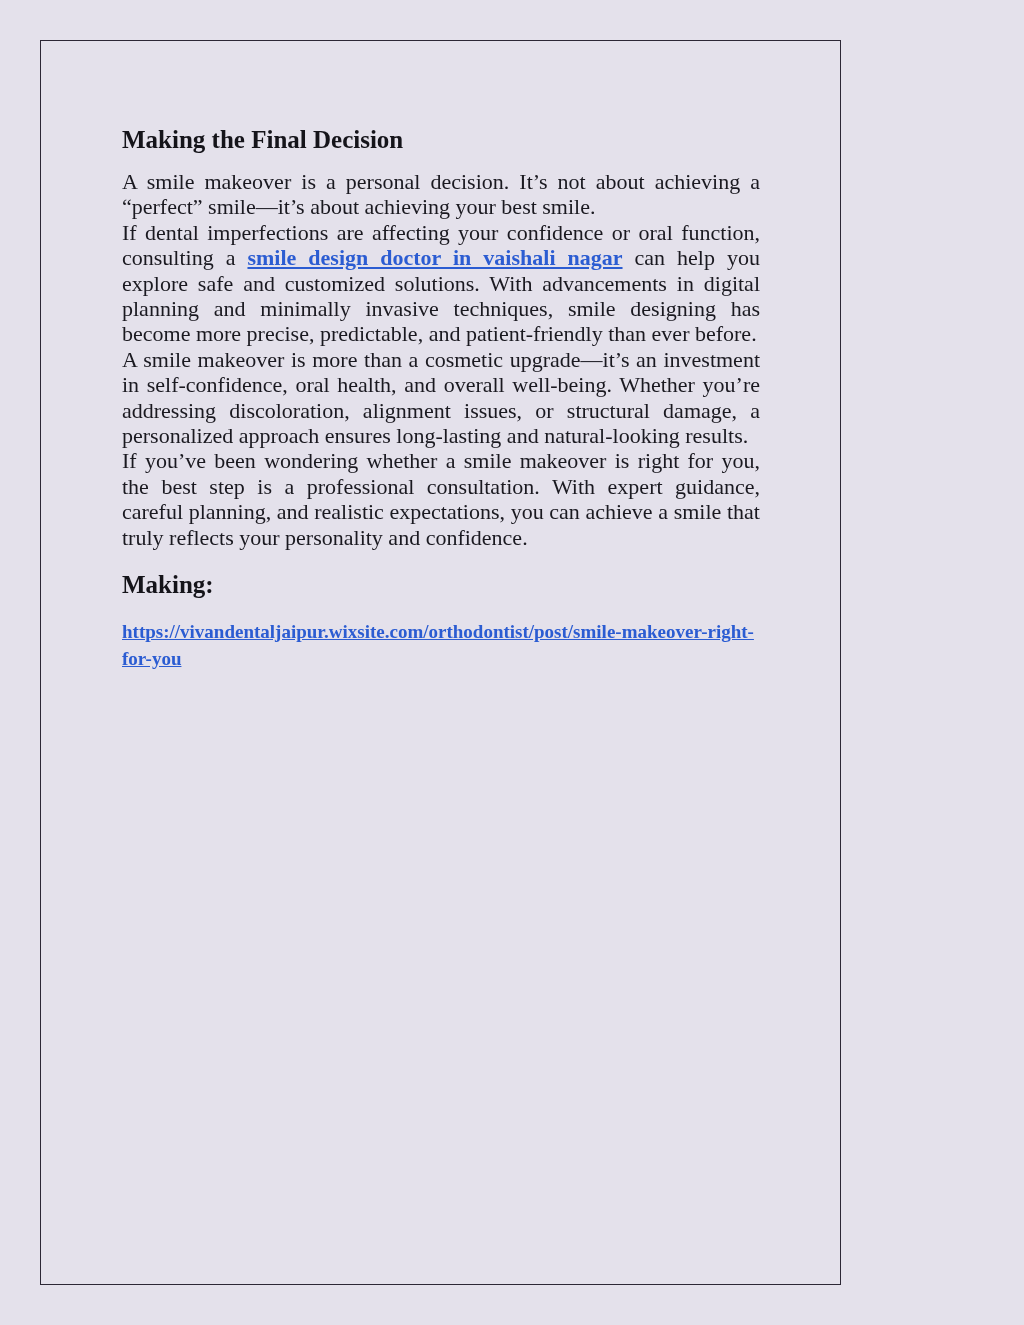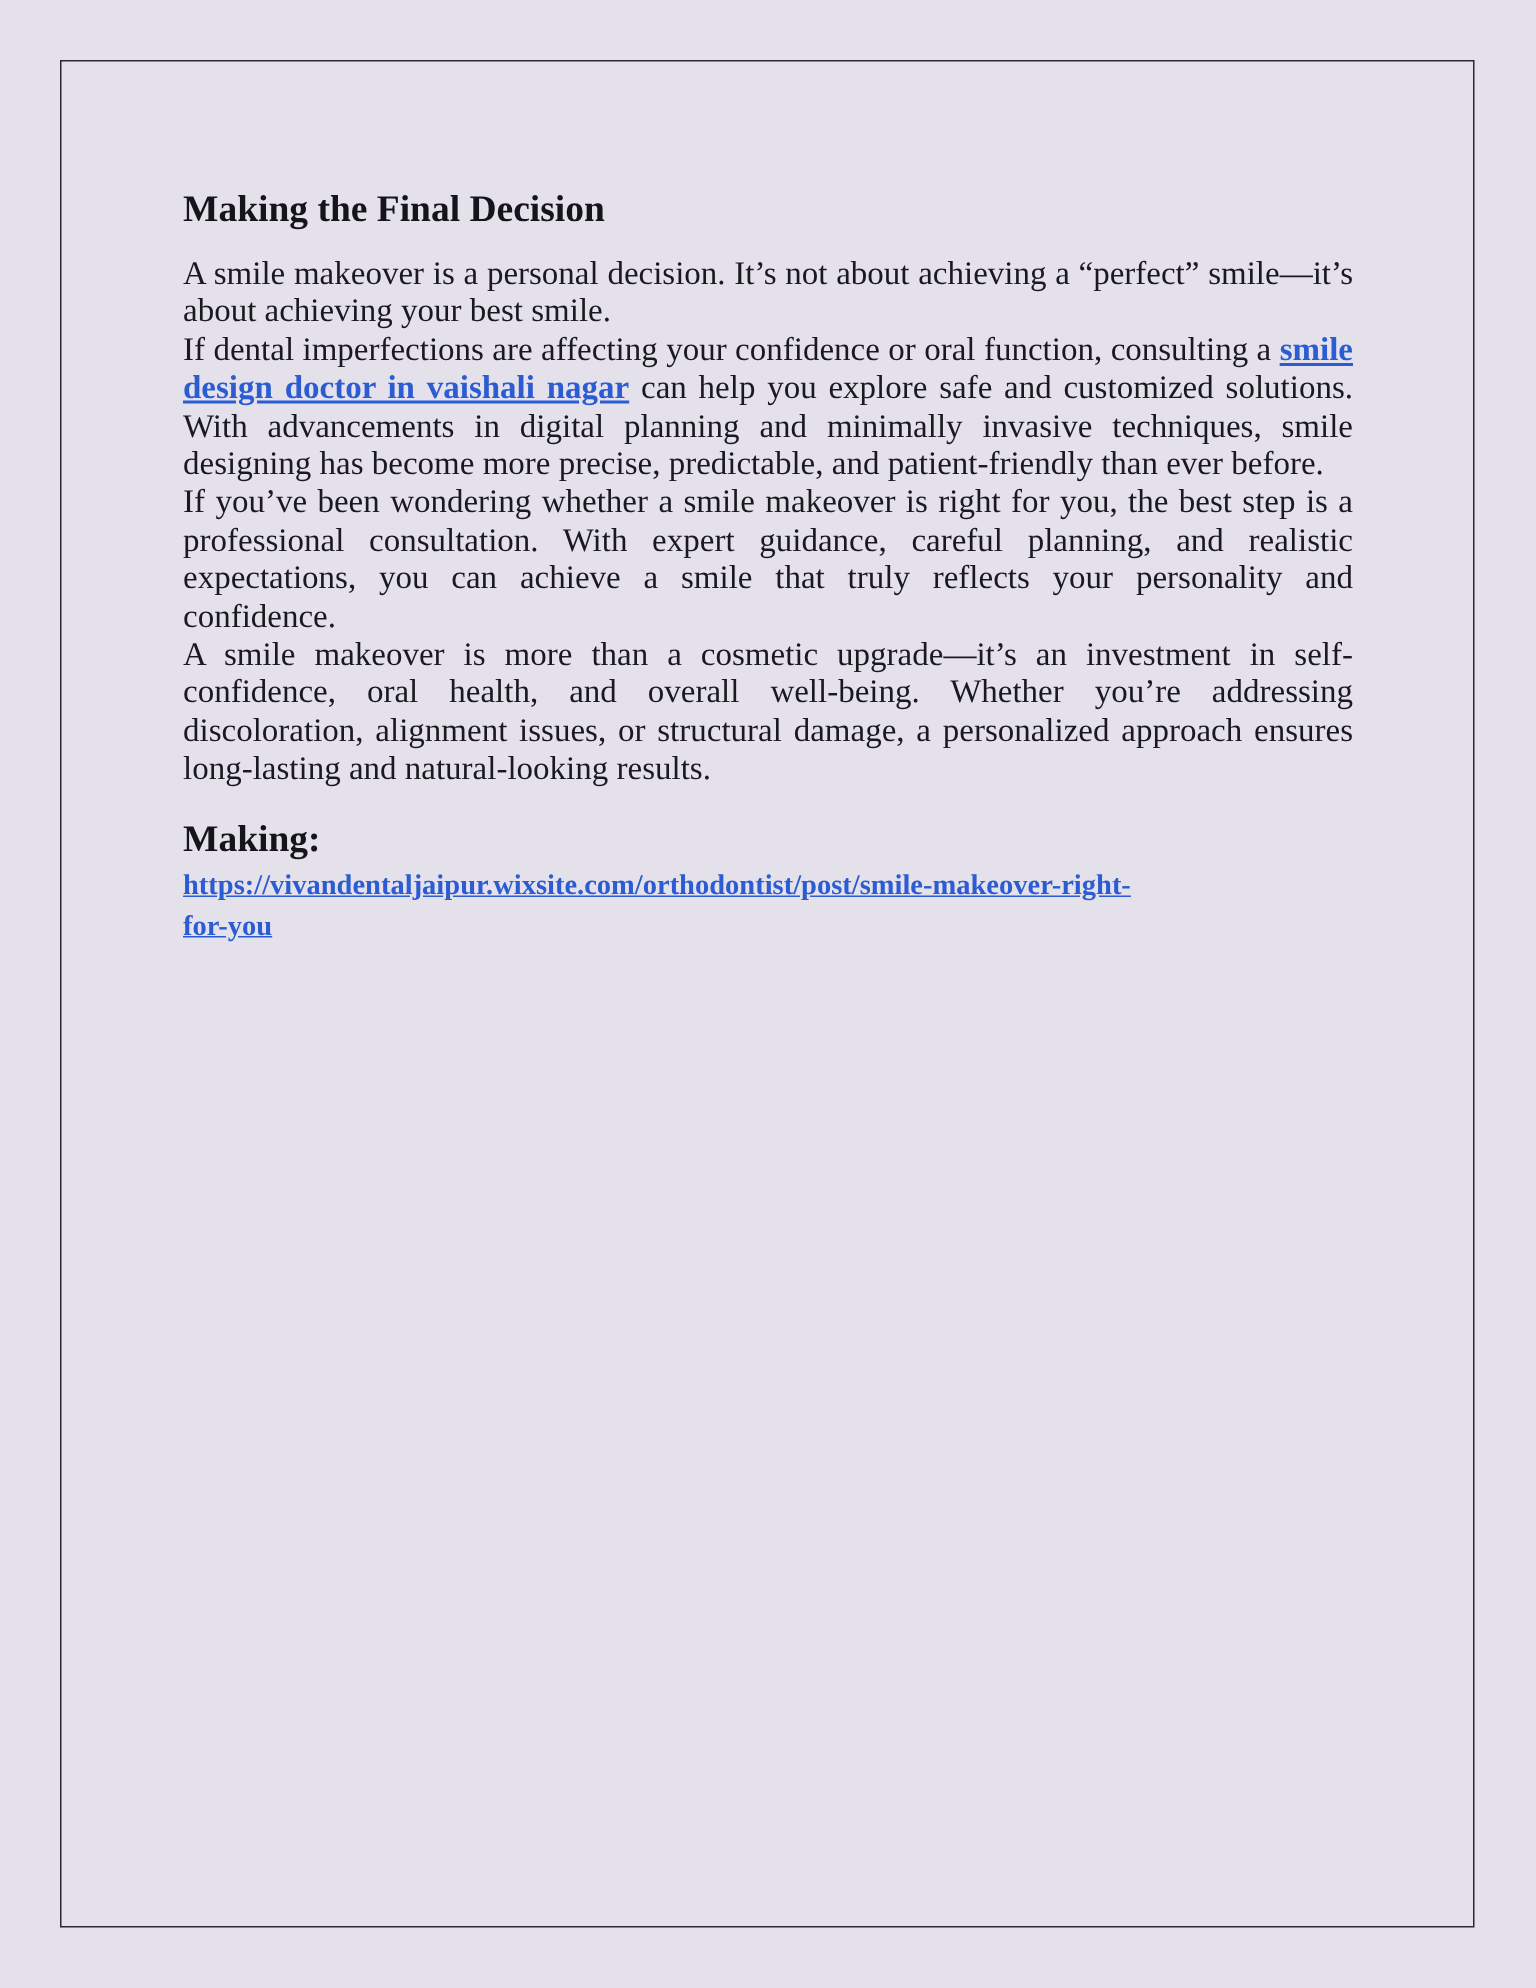--- a/index.html
+++ b/index.html
@@ -10,21 +10,21 @@
     width: 1024px;
     height: 1325px;
     background: #e4e1eb;
     position: relative;
     font-family: "Liberation Serif", "DejaVu Serif", serif;
   }
   .frame {
     position: absolute;
     left: 40px;
     top: 40px;
-    width: 943px;
+    width: 801px;
     height: 1245px;
     border: 1px solid #2c2735;
     box-sizing: border-box;
   }
   .content {
     padding: 84px 80px 0 81px;
     color: #1a1920;
   }
   h1 {
     font-family: "Liberation Serif", "DejaVu Serif", serif;
@@ -48,21 +48,21 @@
     color: #1a1920;
   }
   a.inline-link {
     color: #2b5cd2;
     font-weight: bold;
     text-decoration: underline;
     cursor: pointer;
   }
   a.source-link {
     display: block;
-    margin-top: 2px;
+    margin-top: 18px;
     color: #2b5cd2;
     font-weight: bold;
     font-size: 19px;
     line-height: 27px;
     text-decoration: underline;
     cursor: pointer;
   }
   a.source-link .url-line {
     display: block;
   }
@@ -73,23 +73,23 @@
 <div class="frame">
   <div class="content">
 
     <h1>Making the Final Decision</h1>
 
     <p class="body">A smile makeover is a personal decision. It’s not about achieving a “perfect” smile—it’s about achieving your best smile.</p>
 
     <p class="body"><span>If dental imperfections are affecting your confidence or oral function, consulting a </span><a class="inline-link">smile design doctor in vaishali nagar</a><span> can help you explore safe and customized solutions. With advancements in digital planning and minimally invasive techniques, smile designing has become more precise, predictable, and patient-friendly than ever before.</span></p>
 
 
+    <p class="body">A smile makeover is more than a cosmetic upgrade—it’s an investment in self-confidence, oral health, and overall well-being. Whether you’re addressing discoloration, alignment issues, or structural damage, a personalized approach ensures long-lasting and natural-looking results.</p>
+
     <p class="body">If you’ve been wondering whether a smile makeover is right for you, the best step is a professional consultation. With expert guidance, careful planning, and realistic expectations, you can achieve a smile that truly reflects your personality and confidence.</p>
-
-    <p class="body">A smile makeover is more than a cosmetic upgrade—it’s an investment in self-confidence, oral health, and overall well-being. Whether you’re addressing discoloration, alignment issues, or structural damage, a personalized approach ensures long-lasting and natural-looking results.</p>
 
     <h1 class="h-source">Making:</h1>
 
     <a class="source-link">
         <span class="url-line">https://vivandentaljaipur.wixsite.com/orthodontist/post/smile-makeover-right-</span>
         <span class="url-line">for-you</span>
       </a>
 
   </div>
 </div>

